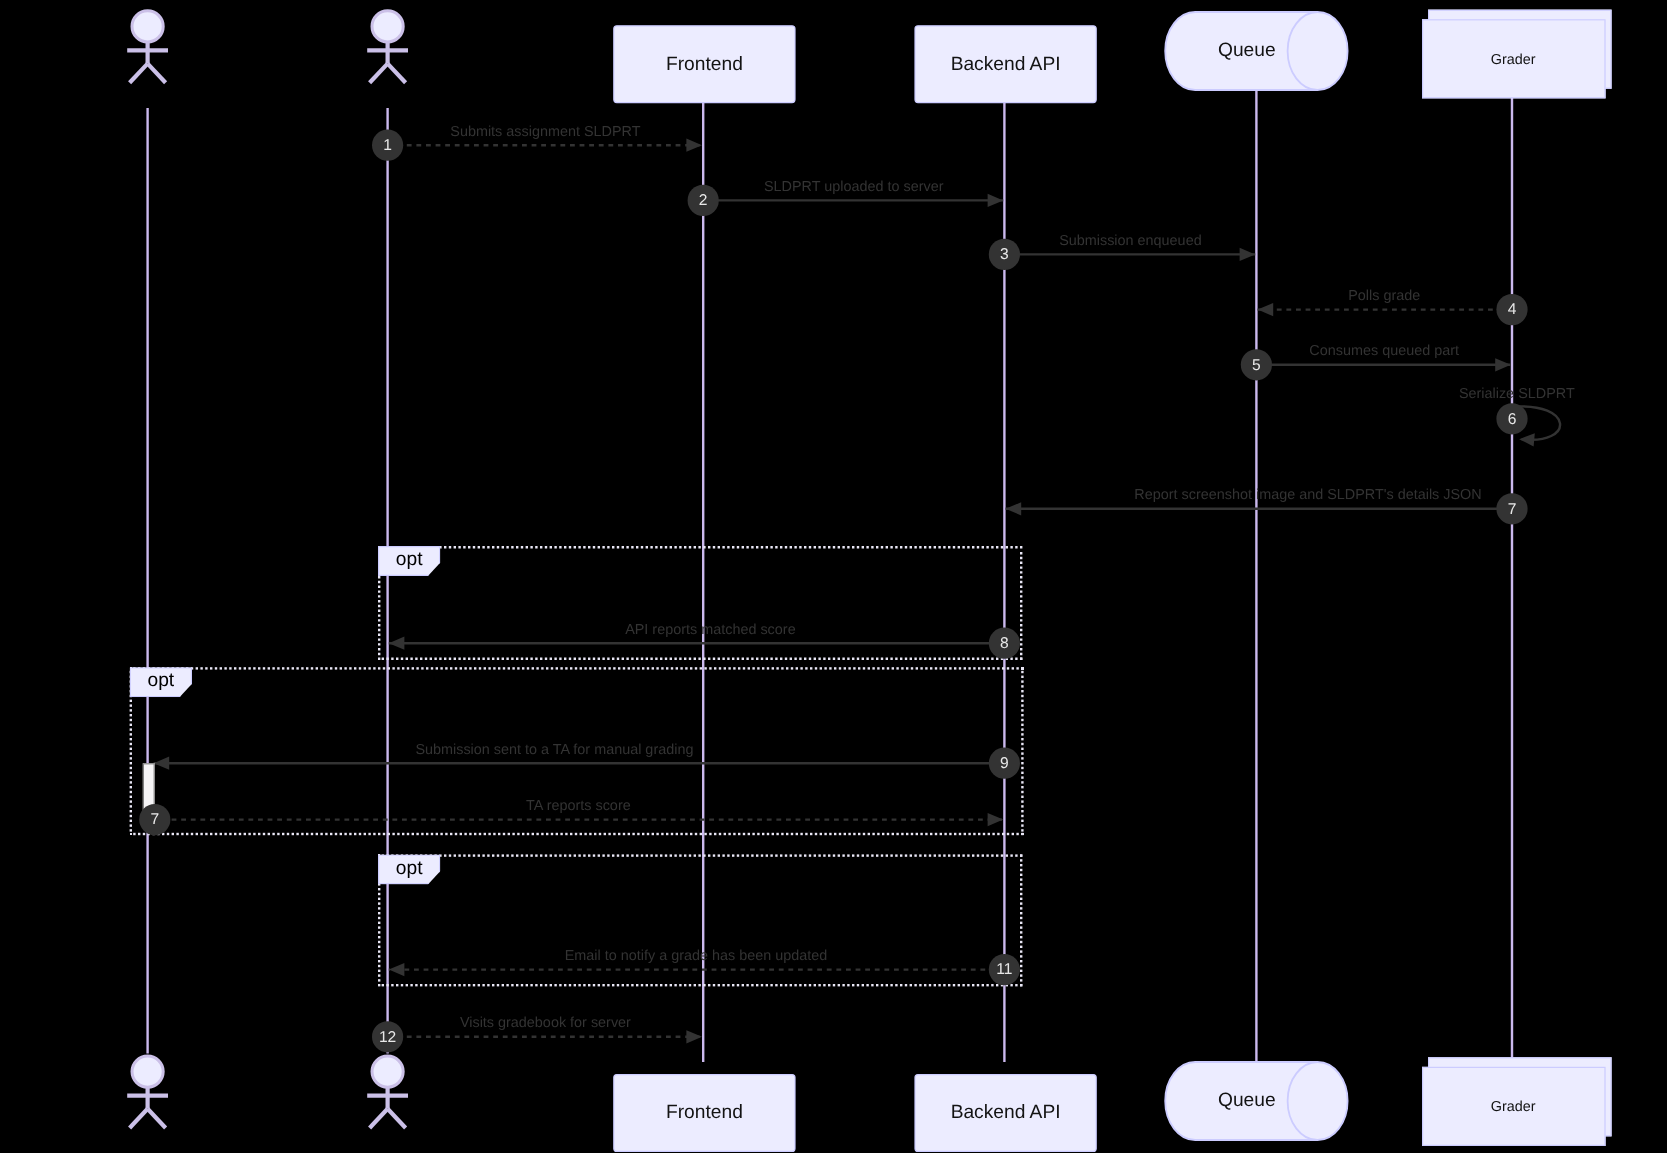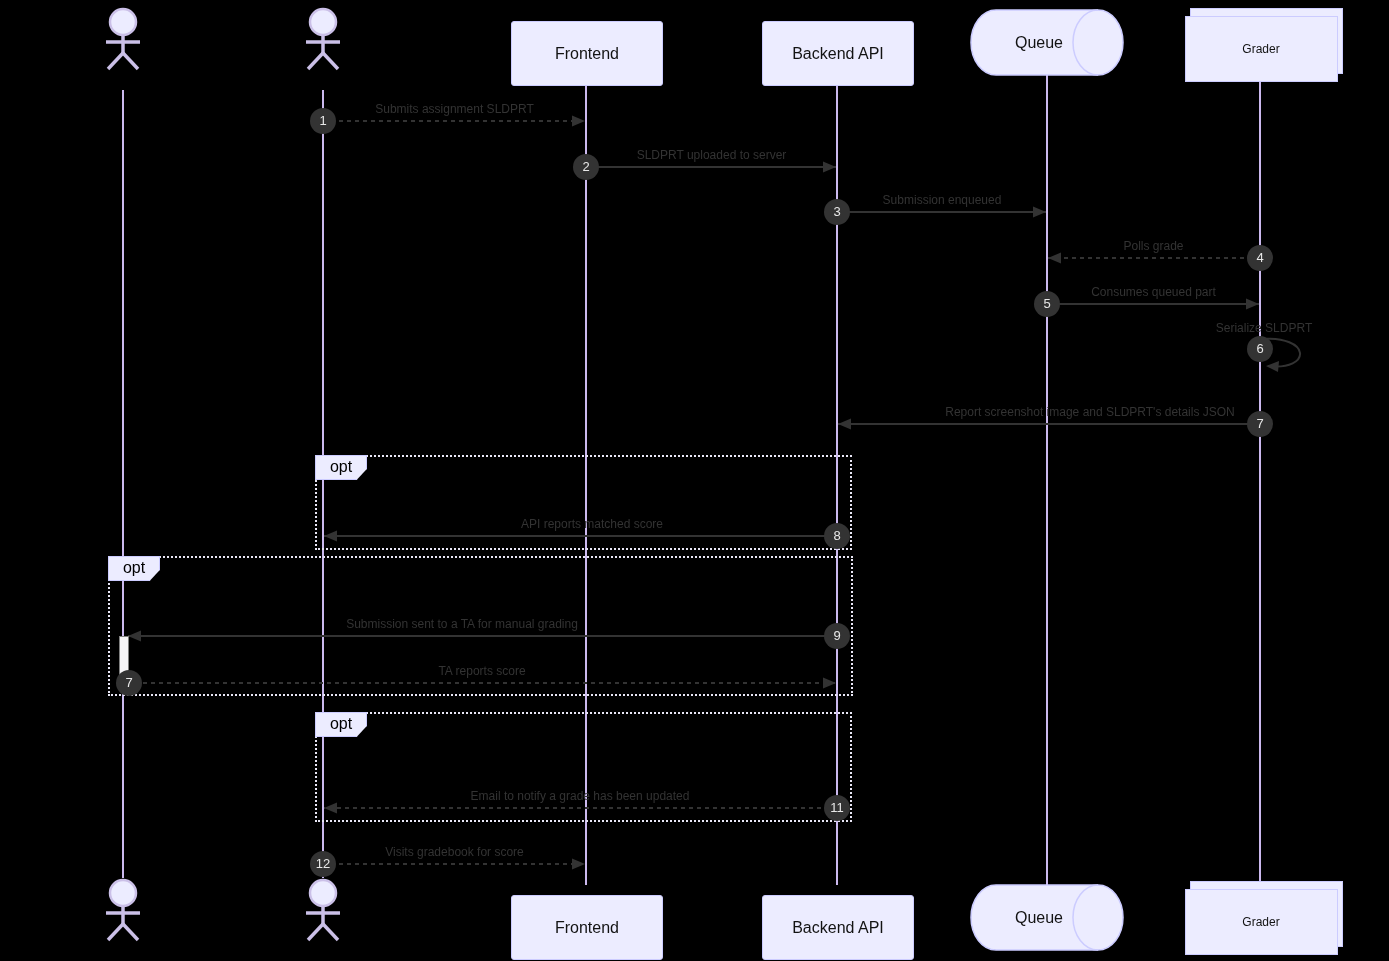--- a/index.html
+++ b/index.html
@@ -152,16 +152,16 @@
       <div class="msg-label" style="left: 1090px; top: 422px;">Report screenshot image and SLDPRT's details JSON</div>
       <div class="badge" style="left: 1260px; top: 424px;">7</div>
       <div class="msg-label" style="left: 580px; top: 534px; margin-left: 12px;">API reports matched score</div>
       <div class="badge" style="left: 837px; top: 536px;">8</div>
       <div class="msg-label" style="left: 462px; top: 634px;">Submission sent to a TA for manual grading</div>
       <div class="badge" style="left: 837px; top: 636px;">9</div>
       <div class="msg-label" style="left: 482px; top: 681px;">TA reports score</div>
       <div class="badge" style="left: 129px; top: 683px;">7</div>
       <div class="msg-label" style="left: 580px; top: 806px;">Email to notify a grade has been updated</div>
       <div class="badge" style="left: 837px; top: 808px;">11</div>
-      <div class="msg-label" style="left: 454.5px; top: 862px;">Visits gradebook for score</div>
+      <div class="msg-label" style="left: 454.5px; top: 862px;">Visits gradebook for server</div>
       <div class="badge" style="left: 323px; top: 864px;">12</div>
     </div>
 </div>
 
 </body></html>

